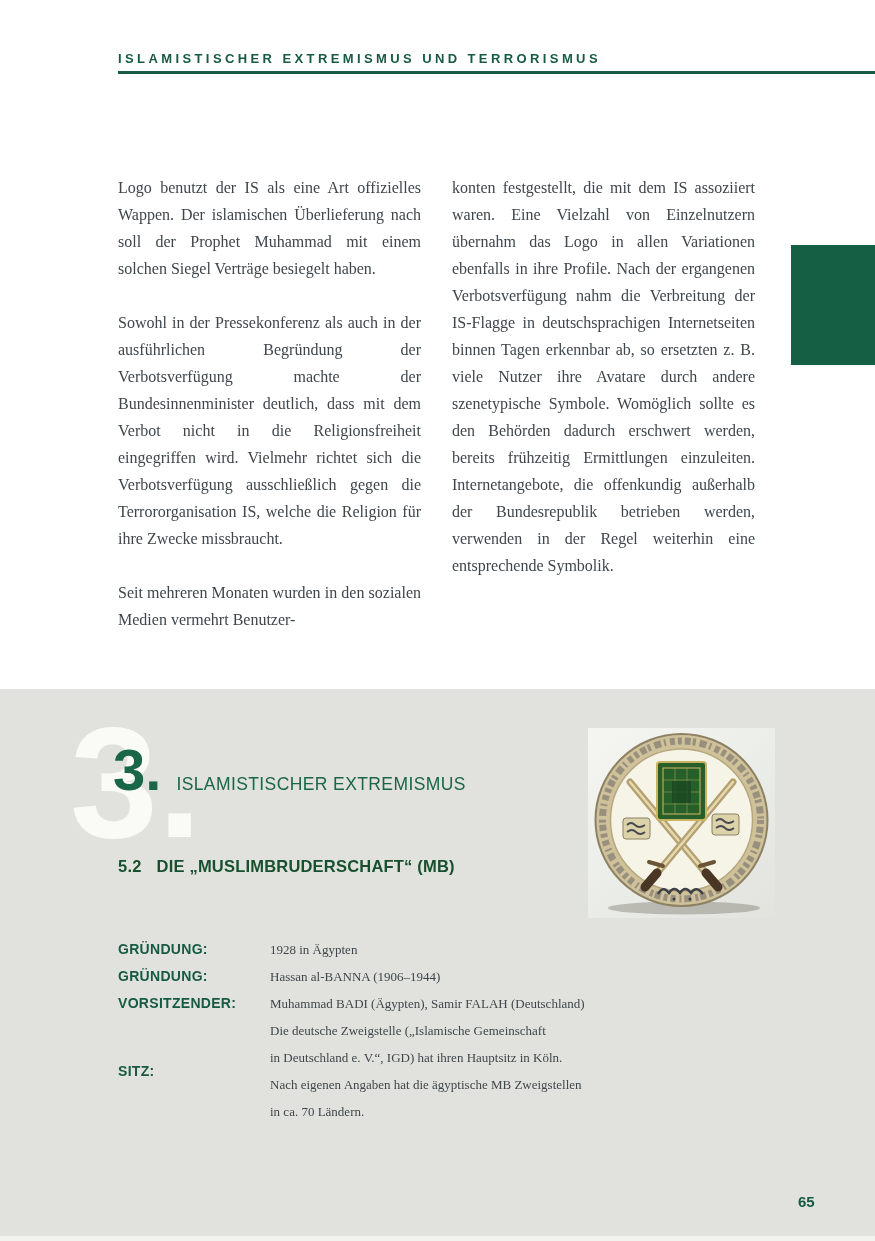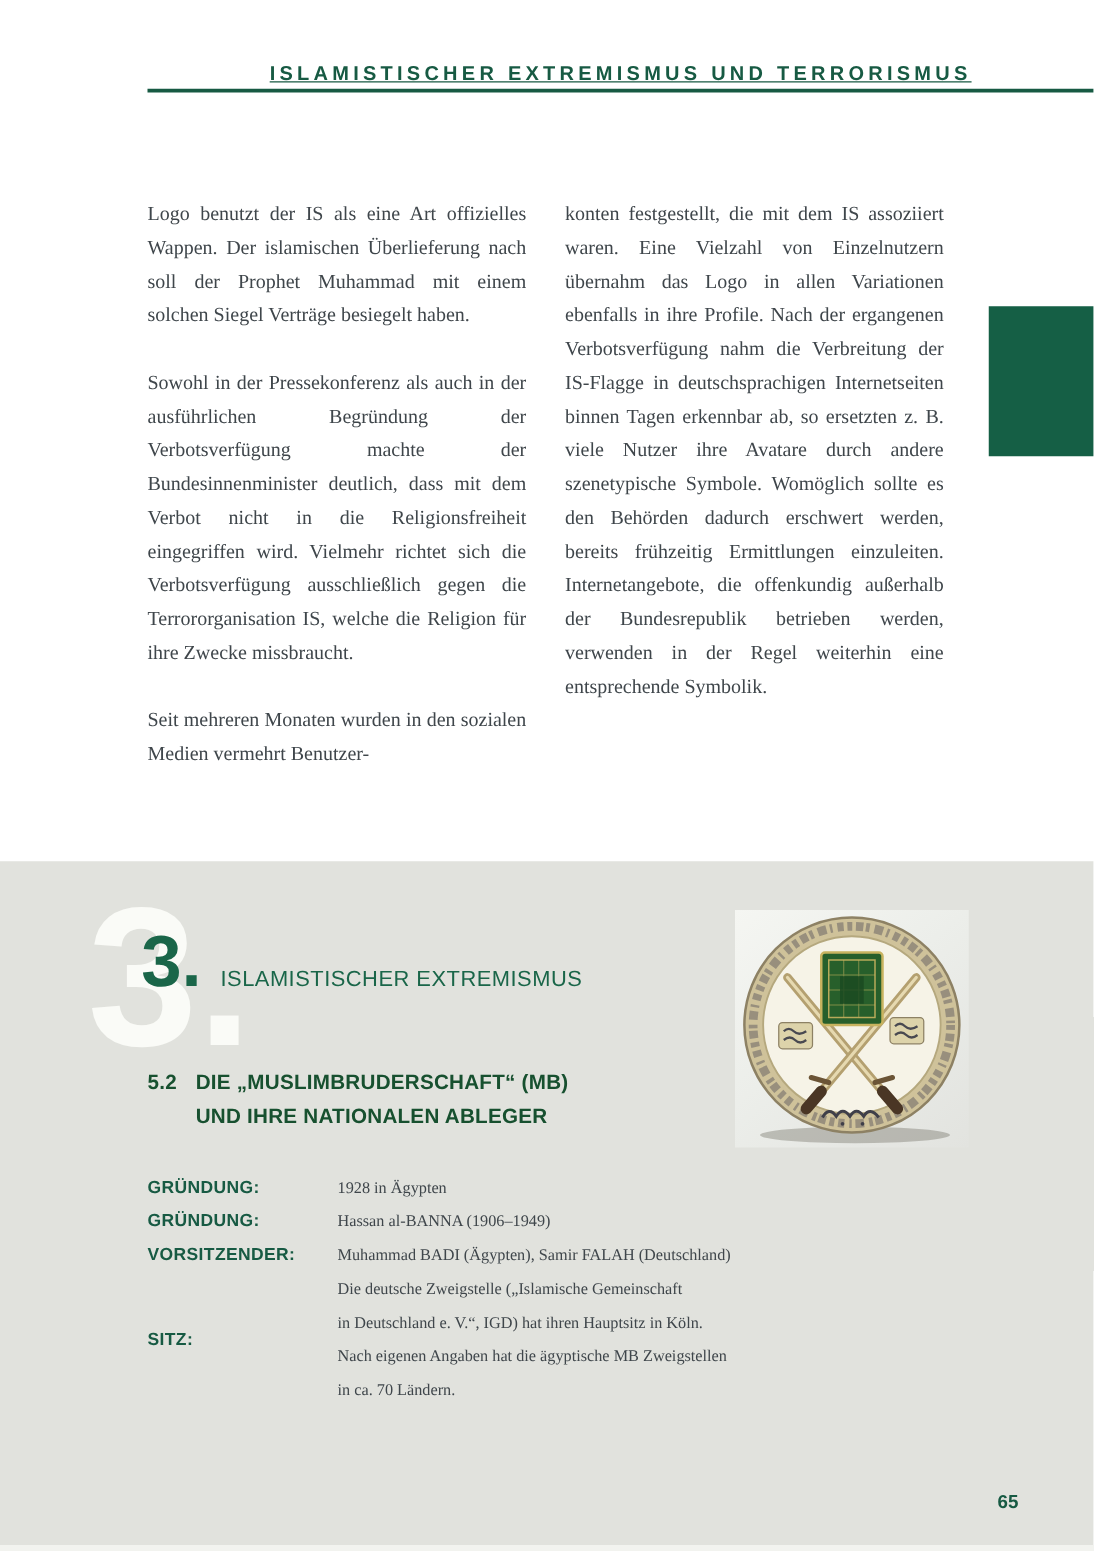--- a/index.html
+++ b/index.html
@@ -10,28 +10,28 @@
     --panel:#E1E2DD;
   }
   html,body{margin:0;padding:0;background:#fff;}
   .page{
     position:relative;width:875px;height:1241px;background:#ffffff;
     font-family:"Liberation Serif",serif;overflow:hidden;margin:0 auto;
   }
 
   
   .header-title{
-    position:absolute;top:51px;left:118px;width:757px;text-align:center;
+    position:absolute;top:51px;left:118px;width:757px;text-align:left;
     font-family:"Liberation Sans",sans-serif;font-weight:bold;
-    font-size:16px;letter-spacing:3.4px;color:var(--green);white-space:nowrap;text-decoration:underline;
+    font-size:13px;letter-spacing:3.4px;color:var(--green);white-space:nowrap;
   }
   .header-rule{position:absolute;top:71px;left:118px;right:0;height:3px;background:var(--green);}
 
   
-  .columns{position:absolute;top:158px;left:118px;width:637px;display:flex;gap:31px;}
+  .columns{position:absolute;top:174px;left:118px;width:637px;display:flex;gap:31px;}
   .col{width:303px;font-size:16px;line-height:27px;color:var(--body);text-align:justify;}
   .col p{margin:0 0 27px 0;}
   .col p:last-child{margin-bottom:0;}
 
   
   .side-tab{position:absolute;top:245px;right:0;width:84px;height:120px;background:#155F45;}
 
   
   .panel{position:absolute;top:689px;left:0;width:875px;height:552px;background:var(--panel);}
   .watermark{
@@ -97,21 +97,20 @@
 
     <div class="chapter-row">
       <span class="chapter-num">3.</span>
       <span class="chapter-title">ISLAMISTISCHER EXTREMISMUS</span>
     </div>
 
     <div class="section-heading">
       <span>5.2</span>
       <span>
         <span>DIE „MUSLIMBRUDERSCHAFT“ (MB)</span><br>
-        <span>UND IHRE NATIONALEN ABLEGER</span>
       </span>
     </div>
 
     <div class="logo-frame">
       <svg width="187" height="190" viewBox="0 0 187 190">
         <ellipse cx="96" cy="180" rx="76" ry="6.5" fill="rgba(80,76,64,0.30)"></ellipse>
         <circle cx="93.5" cy="92" r="86" fill="#cfc29a" stroke="#8d8164" stroke-width="2"></circle>
         <circle cx="93.5" cy="92" r="79" fill="none" stroke="#55535b" stroke-width="7" stroke-dasharray="4 3 6 2 3 4 7 3 2 4 5 3" opacity="0.45"></circle>
         <circle cx="93.5" cy="92" r="71" fill="#f6f3e7" stroke="#b5a87e" stroke-width="1.5"></circle>
 
@@ -140,21 +139,21 @@
       </svg>
     </div>
 
     <div class="factbox">
       <div class="fact-row">
         <div class="fact-label">GRÜNDUNG:</div>
         <div class="fact-value">1928 in Ägypten</div>
       </div>
       <div class="fact-row">
         <div class="fact-label">GRÜNDUNG:</div>
-        <div class="fact-value">Hassan al-BANNA (1906–1949)</div>
+        <div class="fact-value">Hassan al-BANNA (1906–1944)</div>
       </div>
       <div class="fact-row">
         <div class="fact-label">VORSITZENDER:</div>
         <div class="fact-value">Muhammad BADI (Ägypten), Samir FALAH (Deutschland)</div>
       </div>
       <div class="fact-row">
         <div class="fact-label">SITZ:</div>
         <div class="fact-value">
           <div>Die deutsche Zweigstelle („Islamische Gemeinschaft</div>
           <div>in Deutschland e. V.“, IGD) hat ihren Hauptsitz in Köln.</div>

